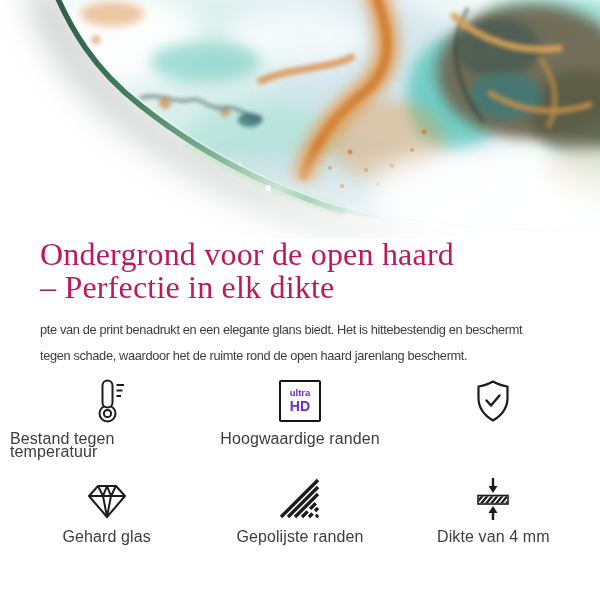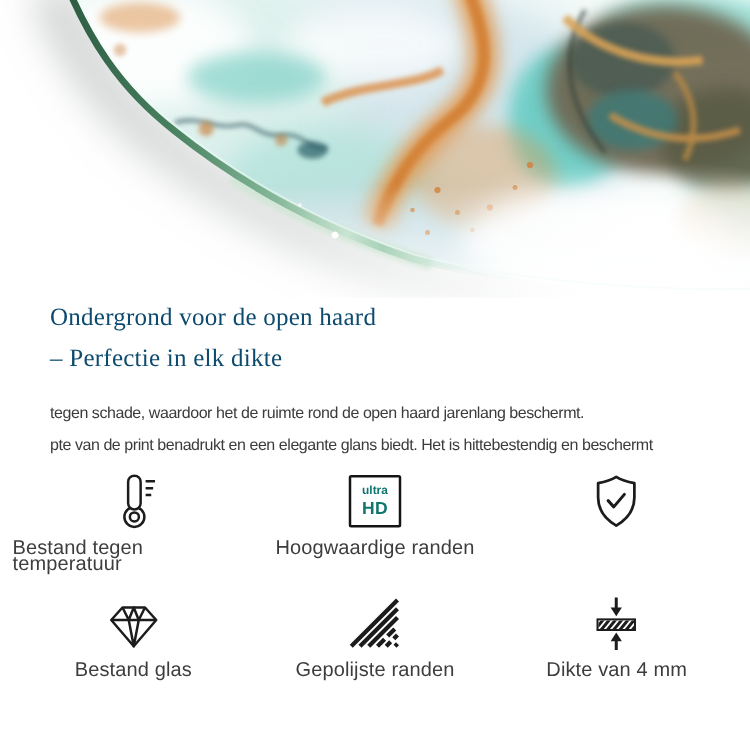--- a/index.html
+++ b/index.html
@@ -4,37 +4,37 @@
 <style>
   html,body{margin:0;padding:0;background:#ffffff;}
   body{width:600px;height:600px;overflow:hidden;font-family:"Liberation Sans",sans-serif;}
 
   .hero{position:relative;height:238px;overflow:hidden;}
   .hero svg{display:block;}
 
   .page-title{
     margin:0;padding:0 40px;
     font-family:"Liberation Serif",serif;font-weight:400;
-    font-size:20px;line-height:33px;color:#0c4a6e;letter-spacing:.2px;
+    font-size:32px;line-height:33px;color:#be185d;letter-spacing:.2px;
   }
   .page-title .h-line{display:block;}
 
   .desc{margin:13px 40px 0;font-size:12.8px;line-height:26px;color:#3c3c3c;letter-spacing:-.35px;}
   .desc .d-line{display:block;white-space:nowrap;}
 
   .features{margin:8px 10px 0;display:grid;grid-template-columns:repeat(3,1fr);row-gap:17px;}
   .feature{display:flex;flex-direction:column;align-items:center;}
   .icon-box{height:48px;display:flex;align-items:center;justify-content:center;color:#1c1c1c;}
   .feature-label{margin-top:7px;font-size:16px;line-height:13px;color:#3d3d3d;letter-spacing:.1px;}
 
   
   .uhd-box{
     width:38px;height:38px;border:2.4px solid #151515;border-radius:2px;
     display:flex;flex-direction:column;align-items:center;justify-content:center;
-    color:#0f766e;
+    color:#6d28d9;
   }
   .uhd-top{font-size:9.5px;line-height:10px;font-weight:700;letter-spacing:0;}
   .uhd-bottom{font-size:14px;line-height:17px;font-weight:700;letter-spacing:.2px;}
 </style>
 </head>
 <body>
 
 <div class="page">
 
   <div class="hero">
@@ -149,22 +149,22 @@
       <circle cx="240" cy="164" r="1.4" fill="#ffffff" opacity=".8"></circle>
     </svg>
   </div>
 
   <h1 class="page-title">
     <span class="h-line">Ondergrond voor de open haard</span>
     <span class="h-line">– Perfectie in elk dikte</span>
   </h1>
 
   <div class="desc">
+    <span class="d-line">pte van de print benadrukt en een elegante glans biedt. Het is hittebestendig en beschermt</span>
     <span class="d-line">tegen schade, waardoor het de ruimte rond de open haard jarenlang beschermt.</span>
-    <span class="d-line">pte van de print benadrukt en een elegante glans biedt. Het is hittebestendig en beschermt</span>
   </div>
 
   <div class="features">
 
     <div class="feature">
       <div class="icon-box">
         <svg width="48" height="48" viewBox="0 0 48 48" fill="none" stroke="currentColor" stroke-width="2">
           <circle cx="24.5" cy="36.5" r="8"></circle>
           <rect x="19.5" y="3.5" width="10" height="27" rx="5" fill="#ffffff"></rect>
           <circle cx="24.5" cy="36.5" r="3.6"></circle>
@@ -197,21 +197,21 @@
 
     <div class="feature">
       <div class="icon-box">
         <svg width="48" height="48" viewBox="0 0 48 48" fill="none" stroke="currentColor" stroke-width="2" stroke-linejoin="round">
           <path d="M15,11 L33,11 L42,21 L24,42 L6,21 Z"></path>
           <line x1="6" y1="21" x2="42" y2="21"></line>
           <path d="M15,11 L20,21 L24,11 L28,21 L33,11"></path>
           <path d="M20,21 L24,42 L28,21"></path>
         </svg>
       </div>
-      <div class="feature-label">Bestand glas</div>
+      <div class="feature-label">Gehard glas</div>
     </div>
 
     <div class="feature">
       <div class="icon-box">
         <svg width="48" height="48" viewBox="0 0 48 48" fill="none" stroke="currentColor" stroke-width="3.4">
           <line x1="5" y1="42" x2="42" y2="5"></line>
           <line x1="12" y1="42" x2="42" y2="12"></line>
           <line x1="19" y1="42" x2="42" y2="19"></line>
           <line x1="26" y1="42" x2="42" y2="26" stroke-dasharray="8 3.5"></line>
           <line x1="33" y1="42" x2="42" y2="33" stroke-dasharray="5 3.5"></line>

